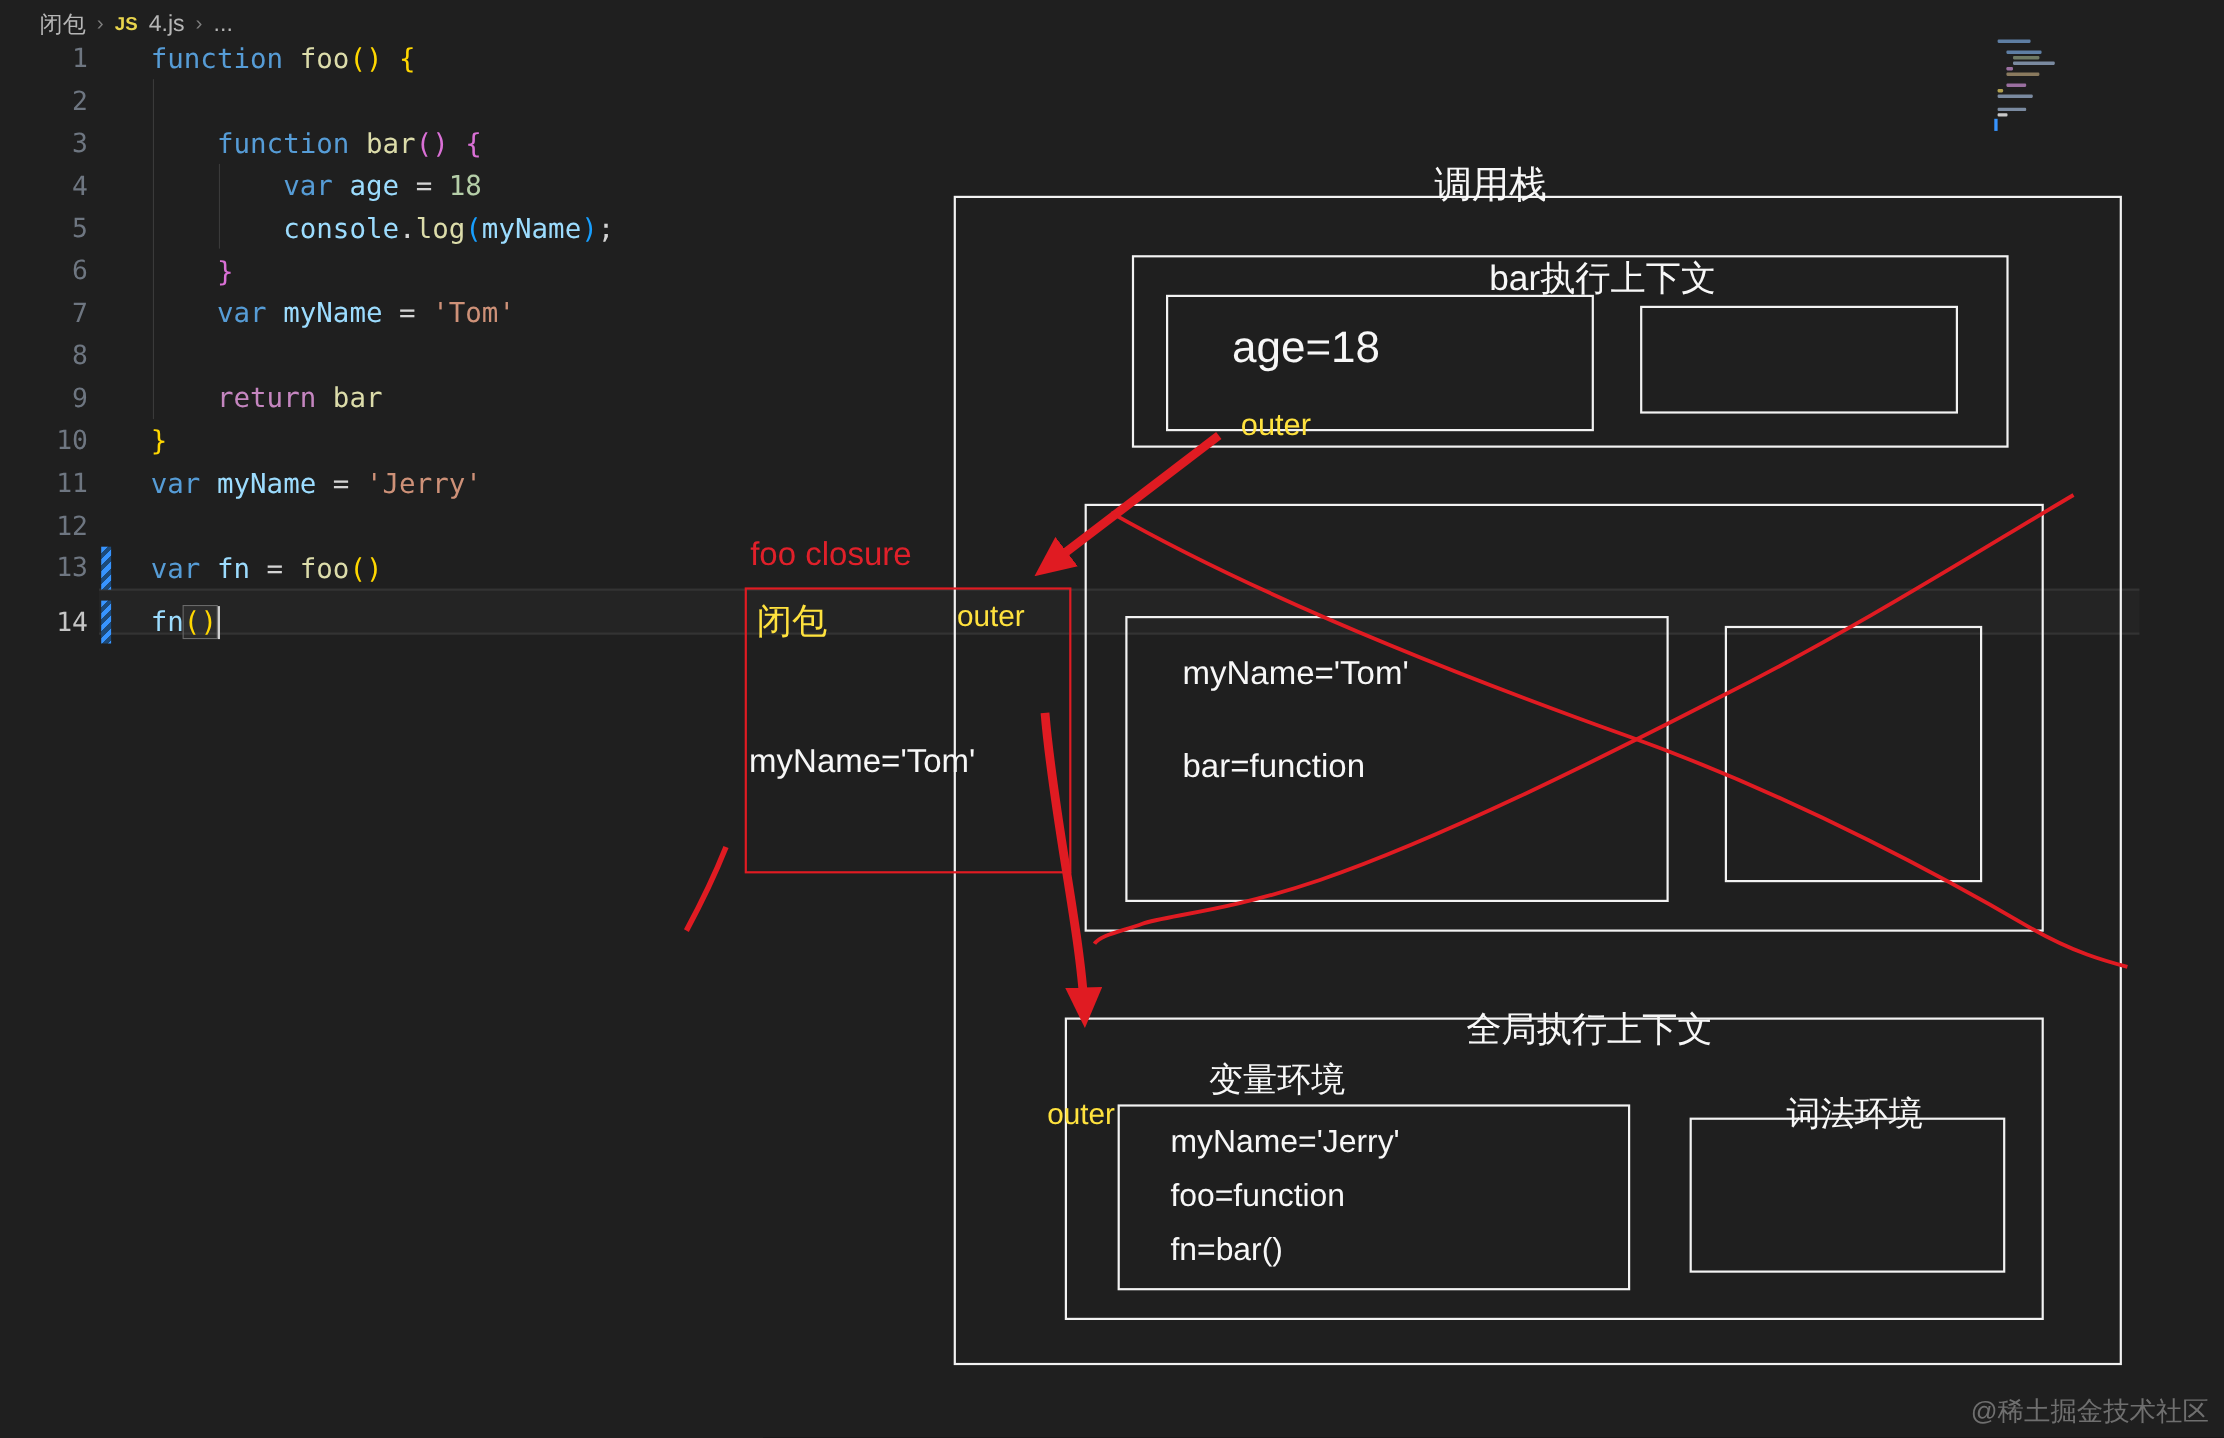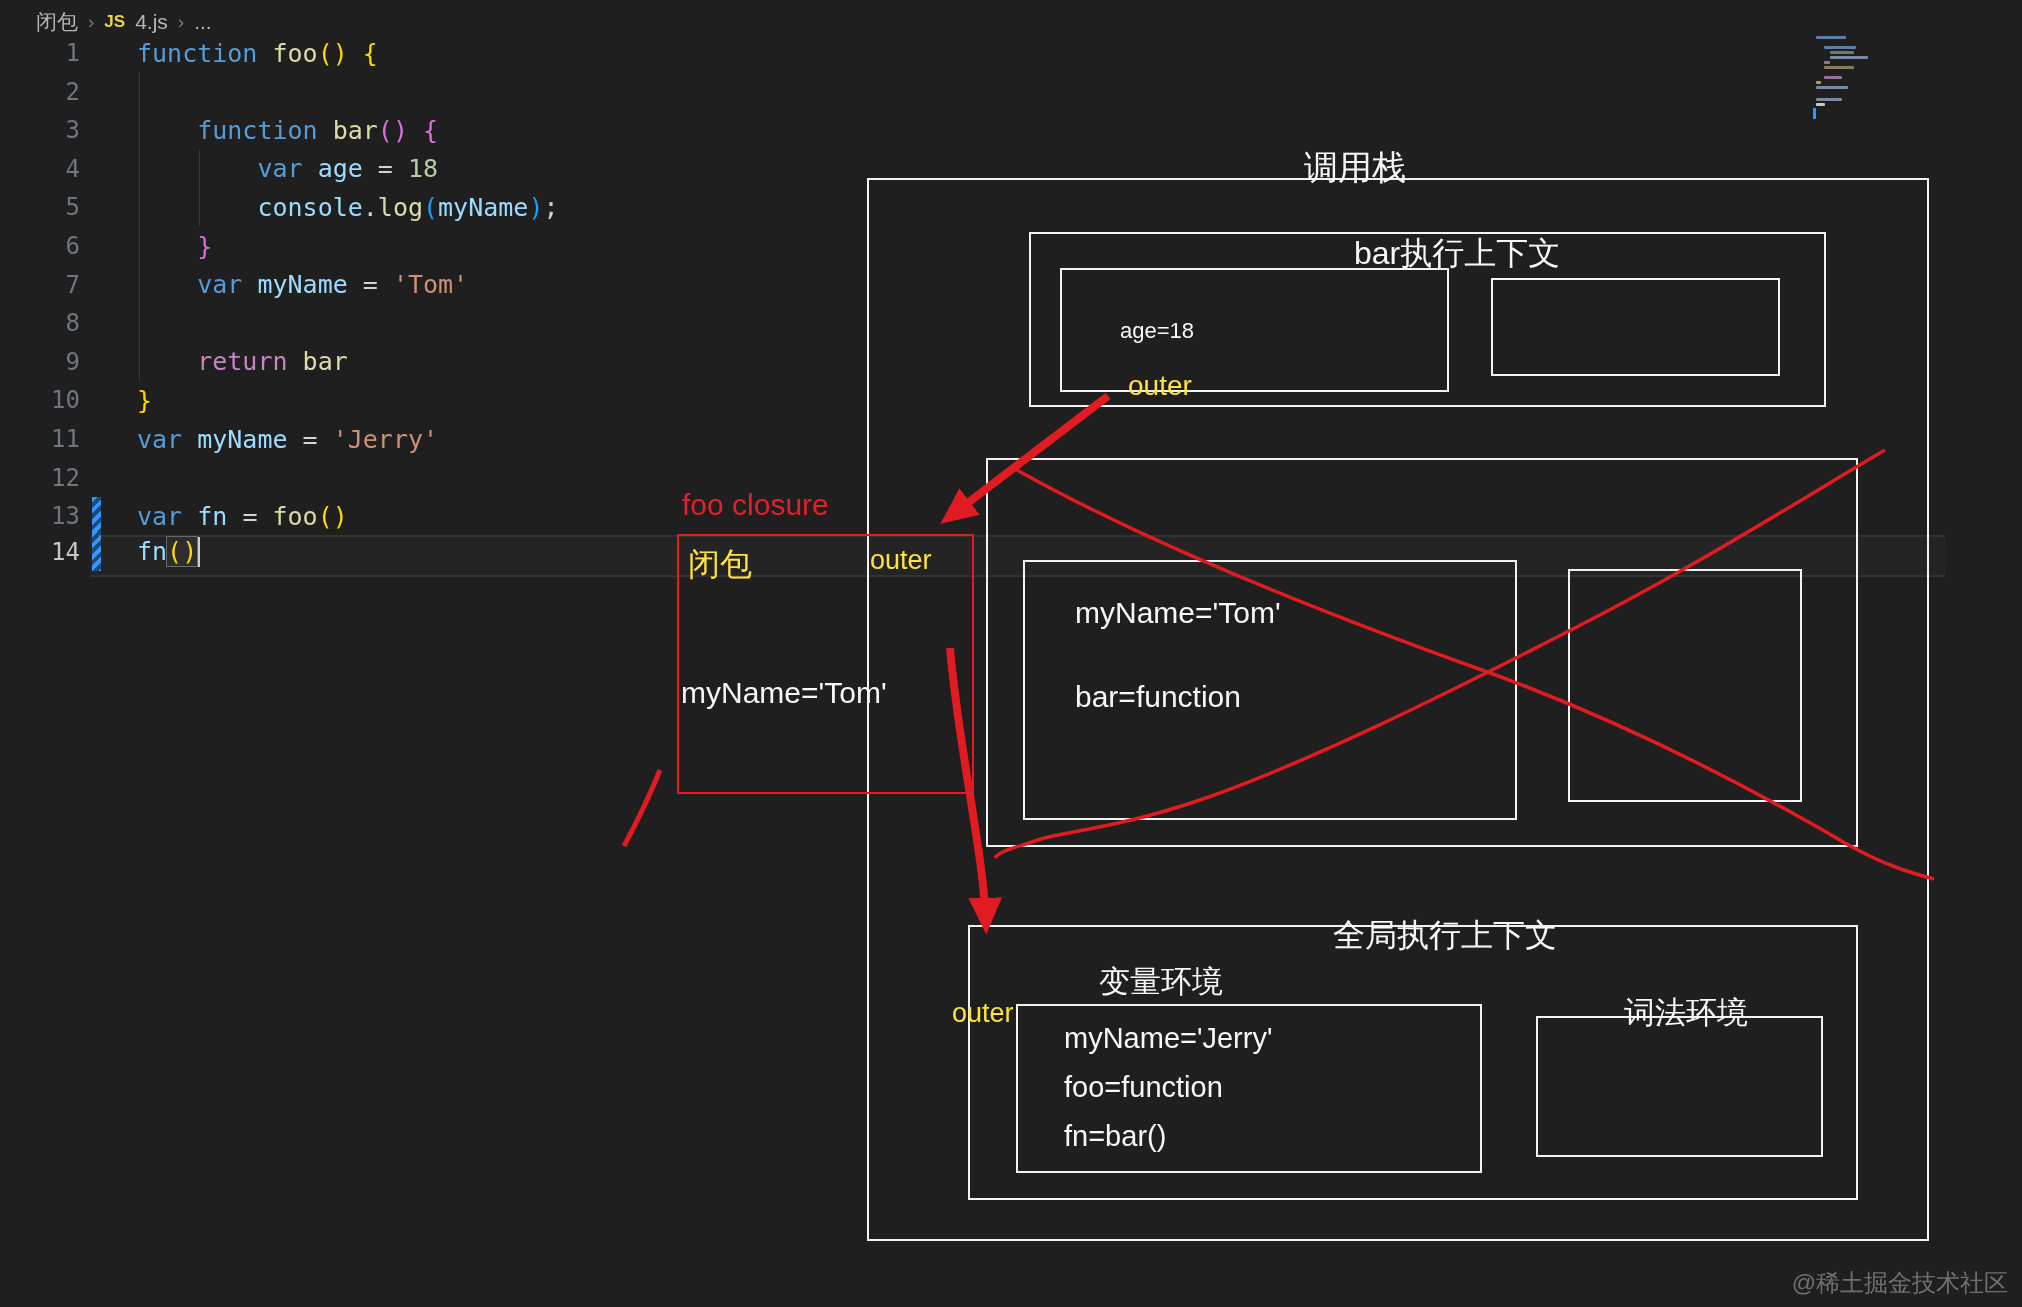--- a/index.html
+++ b/index.html
@@ -110,21 +110,21 @@
       </div>
       <div class="code-row" style="top: 458.1px;">
         <span class="num">12</span>
         <span class="txt"></span>
       </div>
       <div class="code-row" style="top: 496.7px;">
         <span class="num">13</span>
         <div class="modbar"></div>
         <span class="txt"><span class="tk-kw">var </span><span class="tk-vr">fn</span><span class="tk-pt"> = </span><span class="tk-fn">foo</span><span class="tk-b1">()</span></span>
       </div>
-      <div class="code-row active" style="top: 532px;">
+      <div class="code-row active" style="top: 546px;">
         <span class="num">14</span>
         <div class="modbar"></div>
         <span class="txt"><span class="tk-vr">fn</span><span class="tk-b1m">()</span><span class="caret"></span></span>
       </div>
     </div>
 
   <div class="minimap" id="minimap">
     <div class="mmark" style="top:72px;"></div>
   <div class="bar" style="left: 0px; top: 0px; width: 30px; background: rgb(94, 126, 163);"></div>
       <div class="bar" style="left: 8px; top: 10px; width: 32px; background: rgb(94, 126, 163);"></div>
@@ -139,21 +139,21 @@
       <div class="bar" style="left: 0px; top: 67px; width: 9px; background: rgb(201, 201, 201);"></div>
     </div>
 
   <div class="dlabel center" style="left:1255px;top:106px;width:200px;font-size:34px;">调用栈</div>
 
   <div class="dbox" style="left:867px;top:178px;width:1058px;height:1059px;"></div>
 
   <div class="dlabel center" style="left:1307px;top:193px;width:300px;font-size:32px;">bar执行上下文</div>
   <div class="dbox" style="left:1029px;top:232px;width:793px;height:171px;"></div>
   <div class="dbox" style="left:1060px;top:268px;width:385px;height:120px;"></div>
-  <div class="dlabel" style="left:1120px;top:318px;font-size:22px;">age=18</div>
+  <div class="dlabel" style="left:1120px;top:294px;font-size:40px;">age=18</div>
   <div class="dbox" style="left:1491px;top:278px;width:285px;height:94px;"></div>
   <div class="dlabel yellow" style="left:1128px;top:370px;font-size:28px;">outer</div>
 
   <div class="dbox" style="left:986px;top:458px;width:868px;height:385px;"></div>
   <div class="dbox" style="left:1023px;top:560px;width:490px;height:256px;"></div>
   <div class="env-items" style="left:1075px;top:596px;gap:50px;font-size:30px;">
       <div>myName='Tom'</div>
       <div>bar=function</div>
     </div>
   <div class="dbox" style="left:1568px;top:569px;width:230px;height:229px;"></div>

